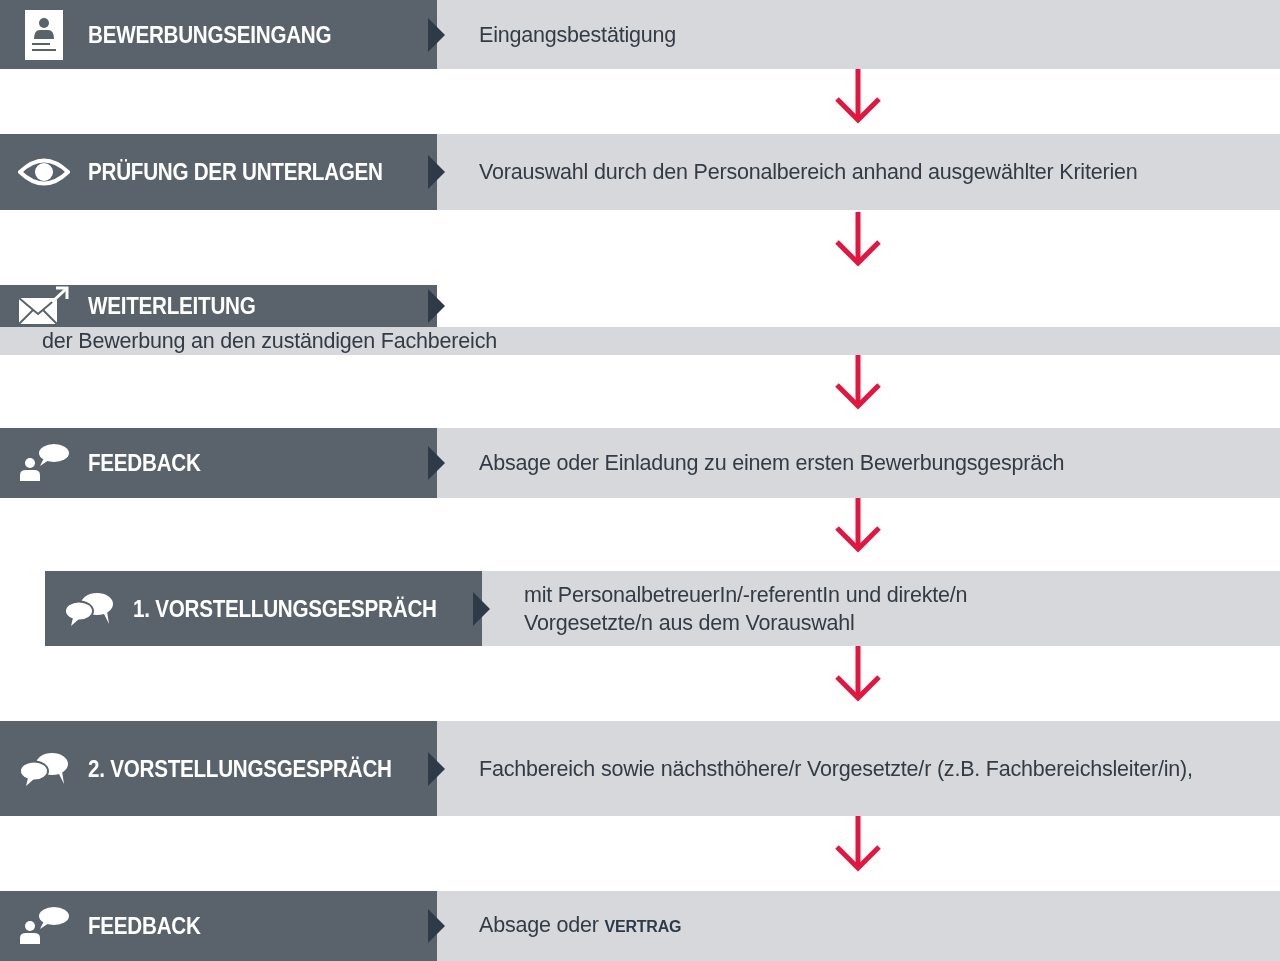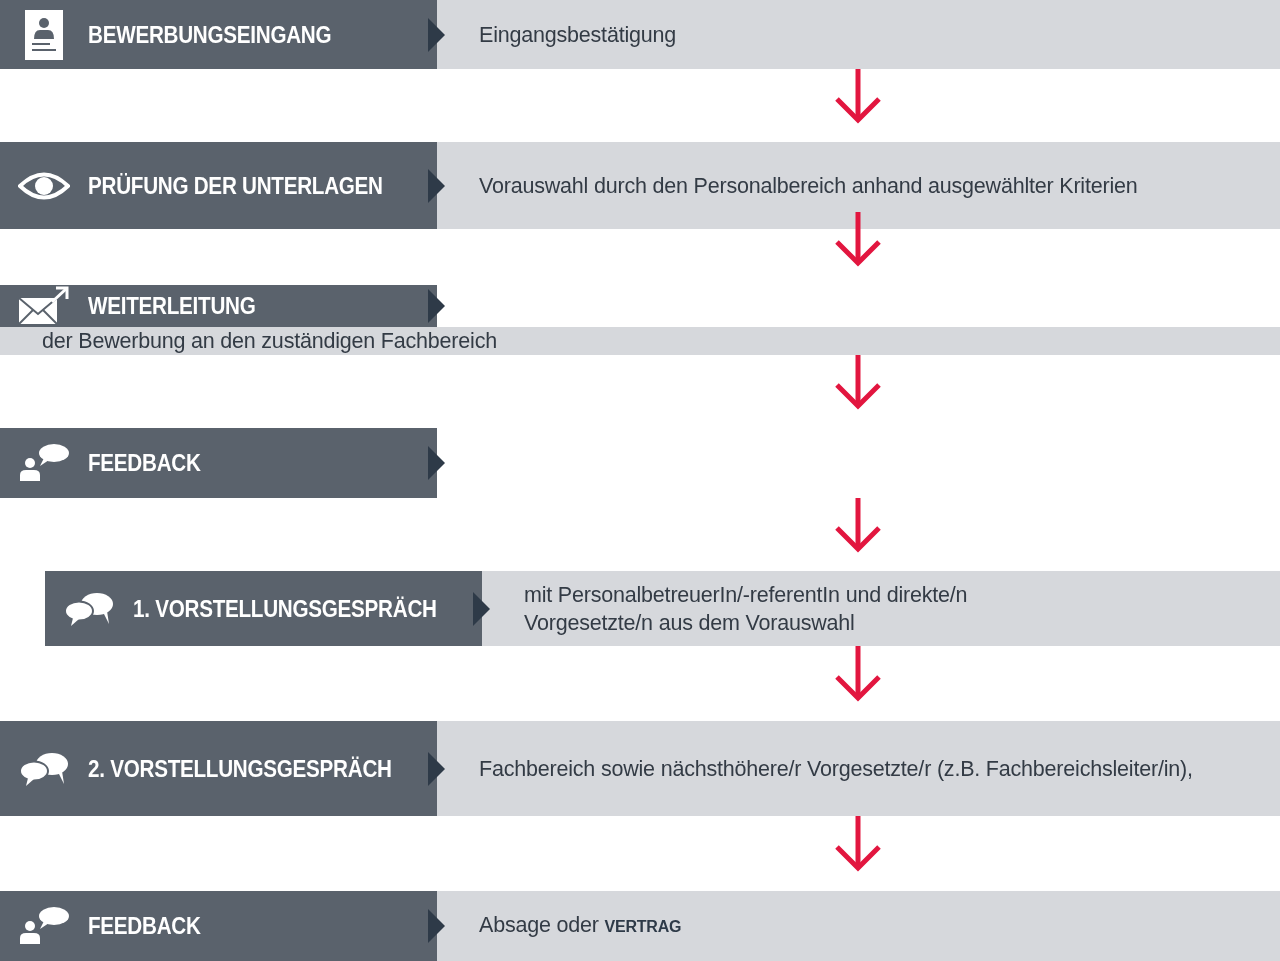--- a/index.html
+++ b/index.html
@@ -83,21 +83,21 @@
   </div>
 </div>
 
 <div class="arrow" style="top:69px;height:73px;">
   <svg width="52" height="73" viewBox="0 0 52 73">
     <line x1="26" y1="0" x2="26" y2="50" stroke="#e2163f" stroke-width="5"></line>
     <polyline points="5,30 26,51 47,30" fill="none" stroke="#e2163f" stroke-width="5"></polyline>
   </svg>
 </div>
 
-<div class="row" style="top:142px;height:87px;align-items:flex-end;">
+<div class="row" style="top:134px;height:76px;align-items:flex-end;">
   <div class="left">
     <span class="icon">
       <svg width="52" height="34" viewBox="0 0 52 34">
         <path d="M2 17 Q26 -6 50 17 Q26 40 2 17 Z" fill="none" stroke="#ffffff" stroke-width="4"></path>
         <circle cx="26" cy="17" r="9" fill="#ffffff"></circle>
       </svg>
     </span>
     <span class="title">PRÜFUNG DER UNTERLAGEN</span>
     <span class="pointer"></span>
   </div>
@@ -146,20 +146,23 @@
       <svg width="52" height="40" viewBox="0 0 52 40">
         <circle cx="12" cy="20" r="5" fill="#ffffff"></circle>
         <path d="M2 38 L2 32 Q2 27 8 27 L16 27 Q22 27 22 32 L22 38 Z" fill="#ffffff"></path>
         <ellipse cx="36" cy="10" rx="15" ry="9" fill="#ffffff"></ellipse>
         <polygon points="26,15 22,23 31,17" fill="#ffffff"></polygon>
       </svg>
     </span>
     <span class="title">FEEDBACK</span>
     <span class="pointer"></span>
   </div>
+  <div class="right">
+    <span class="desc">Absage oder Einladung zu einem ersten Bewerbungsgespräch</span>
+  </div>
 </div>
 
 <div class="arrow" style="top:498px;height:73px;">
   <svg width="52" height="73" viewBox="0 0 52 73">
     <line x1="26" y1="0" x2="26" y2="50" stroke="#e2163f" stroke-width="5"></line>
     <polyline points="5,30 26,51 47,30" fill="none" stroke="#e2163f" stroke-width="5"></polyline>
   </svg>
 </div>
 
 <div class="row" style="top:571px;height:75px;padding-left:45px;">

